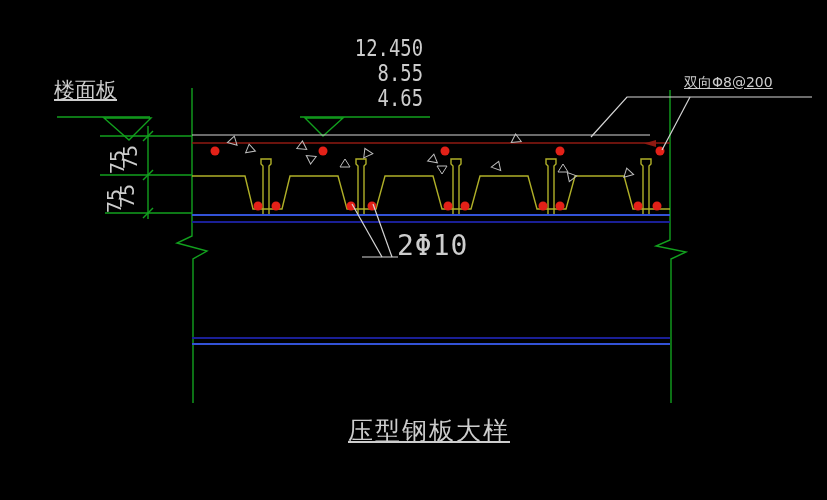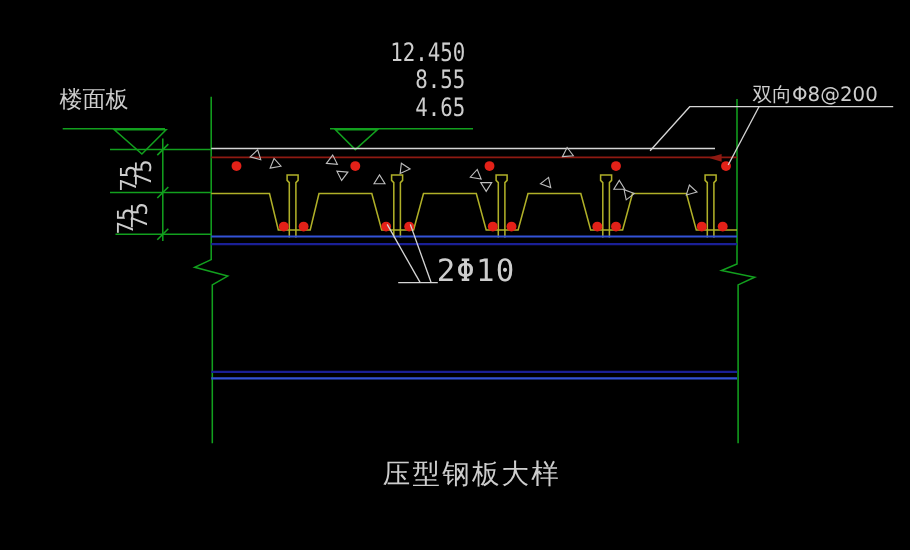--- a/index.html
+++ b/index.html
@@ -8,25 +8,25 @@
   .canvas svg{position:absolute;left:0;top:0;}
   .g{stroke:var(--line_green);fill:none;stroke-width:1.4;}
   .w{stroke:var(--line_white);fill:none;stroke-width:1.2;}
   .y{stroke:var(--line_yellow);fill:none;stroke-width:1.4;}
   .rl{stroke:var(--rebar_line_red);fill:none;stroke-width:1.6;}
   .bb{stroke:var(--beam_blue_bright);fill:none;stroke-width:2;}
   .bd{stroke:var(--beam_blue_dark);fill:none;stroke-width:2;}
   .agg{stroke:#bdbdbd;fill:none;stroke-width:1;}
   .dot{fill:var(--rebar_dot_red);stroke:none;}
   .cad-text{position:absolute;color:var(--text_gray,#cdcdcd);white-space:nowrap;}
-  .cn{font-family:"DejaVu Sans","Liberation Sans",sans-serif;}
+  .cn{font-family:"DejaVu Sans","Liberation Sans",sans-serif;text-decoration:underline;}
   .elevs{left:320px;top:36px;width:103px;text-align:right;font-size:23px;line-height:25px;
          transform:scaleX(.82);transform-origin:100% 0;}
   .floor-label{left:54px;top:76px;font-size:21px;}
-  .mesh-label{left:684px;top:74px;font-size:18px;}
+  .mesh-label{left:684px;top:74px;font-size:14px;}
   .bars-label{left:397px;top:229px;font-size:28px;letter-spacing:1px;}
   .title{left:348px;top:414px;font-size:25px;letter-spacing:2px;}
   .dim-text{font-size:20px;transform:translate(-50%,-50%) rotate(-90deg);}
 </style>
 </head>
 <body>
 
 <div class="canvas">
 
   <svg width="827" height="500" viewBox="0 0 827 500">

